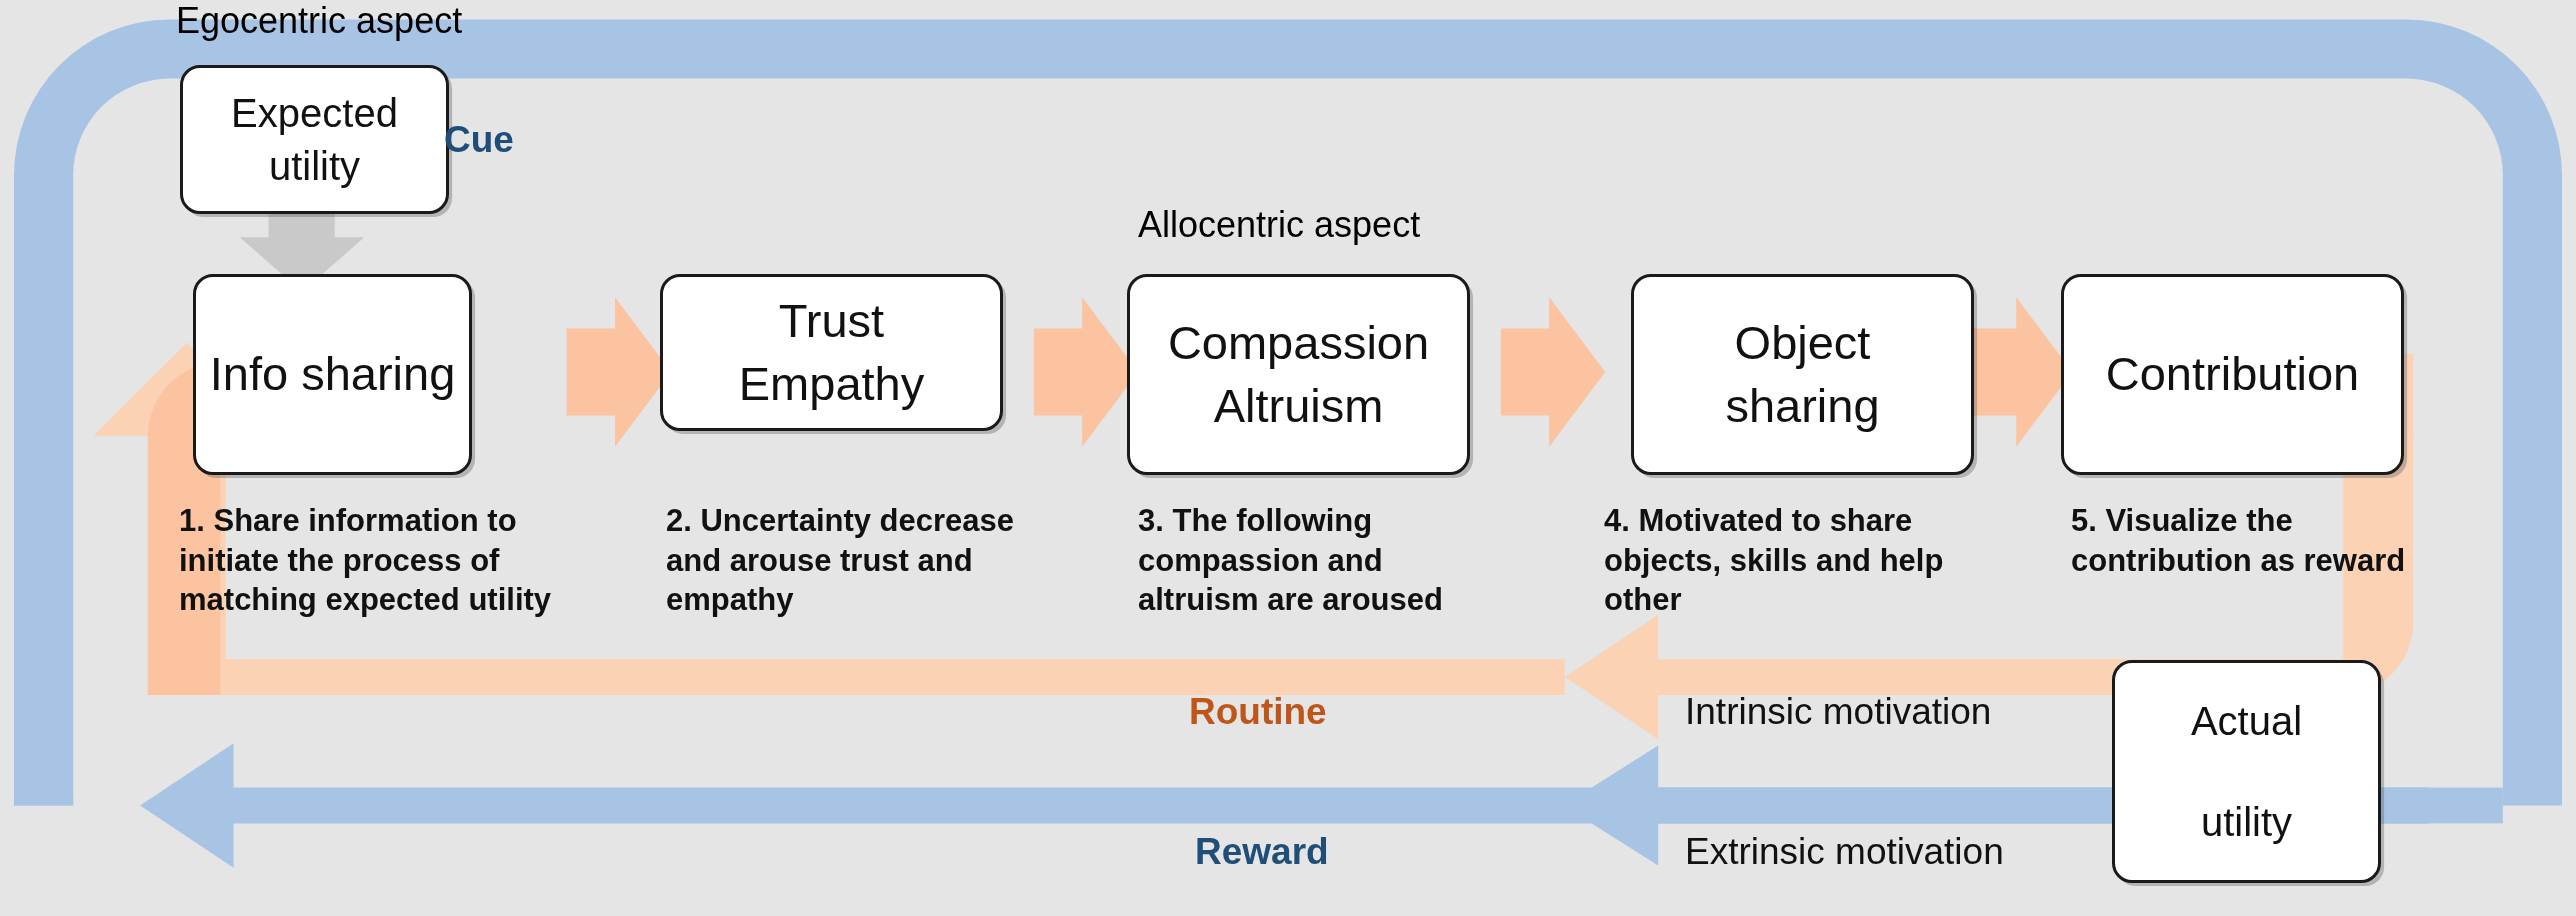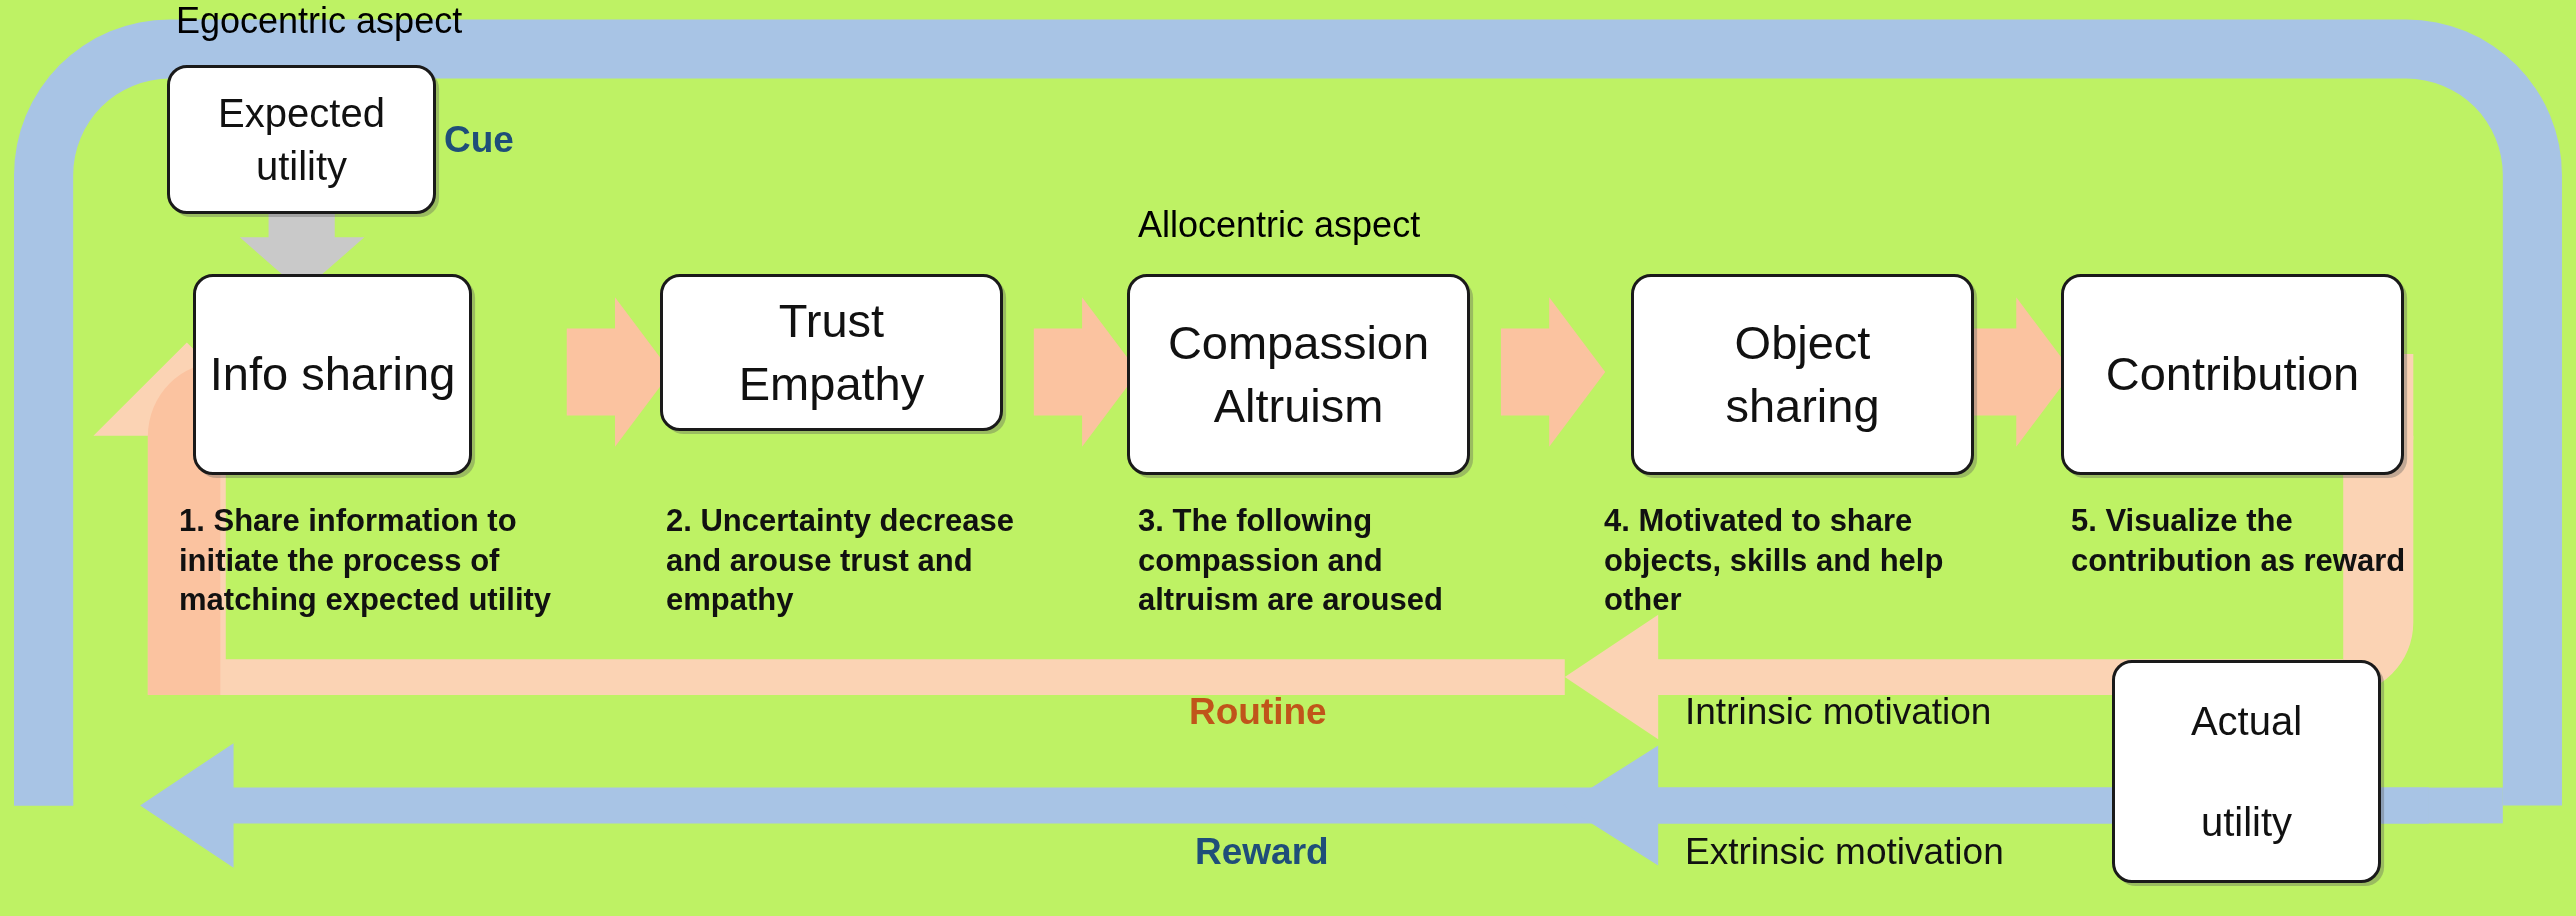--- a/index.html
+++ b/index.html
@@ -1,17 +1,17 @@
 <!DOCTYPE html>
 <html style="font-size:12.5px"><head>
 <meta charset="utf-8">
 <style>
   html,body{margin:0;padding:0;background:#ffffff;}
   body{font-family:"Liberation Sans", sans-serif;}
-  #stage{position:relative;width:2576px;height:916px;background:#bef264;overflow:hidden;}
+  #stage{position:relative;width:2576px;height:916px;background:#e5e5e5;overflow:hidden;}
   svg.layer{position:absolute;left:0;top:0;width:2576px;height:916px;}
 
   .aspect-label{
     position:absolute;font-size:36px;color:#000;white-space:nowrap;
     font-family:"Liberation Sans", sans-serif;
   }
 
   .node-box{
     position:absolute;background:#ffffff;border:3.1px solid #1a1a1a;border-radius:20px;
     box-sizing:border-box;display:flex;flex-direction:column;align-items:center;
@@ -177,21 +177,21 @@
         L 2130 1112
         L 2130 1058
         L 3120 1058
         Z" fill="#A8C4E5"></path>
     </g>
   </svg>
 
   <div class="aspect-label" style="left:176px;top:0px;">Egocentric aspect</div>
   <div class="aspect-label" style="left:1138px;top:204px;">Allocentric aspect</div>
 
-  <div class="node-box small" style="left:167px;top:65px;width:269px;height:149px;">
+  <div class="node-box small" style="left:180px;top:65px;width:269px;height:149px;">
     <div class="node-line">Expected</div>
     <div class="node-line">utility</div>
   </div>
 
   <div class="node-box small" style="left:2112px;top:660px;width:269px;height:223px;gap:48px;">
     <div class="node-line">Actual</div>
     <div class="node-line">utility</div>
   </div>
 
   <div class="node-box" style="left:193px;top:274px;width:279px;height:201px;">

